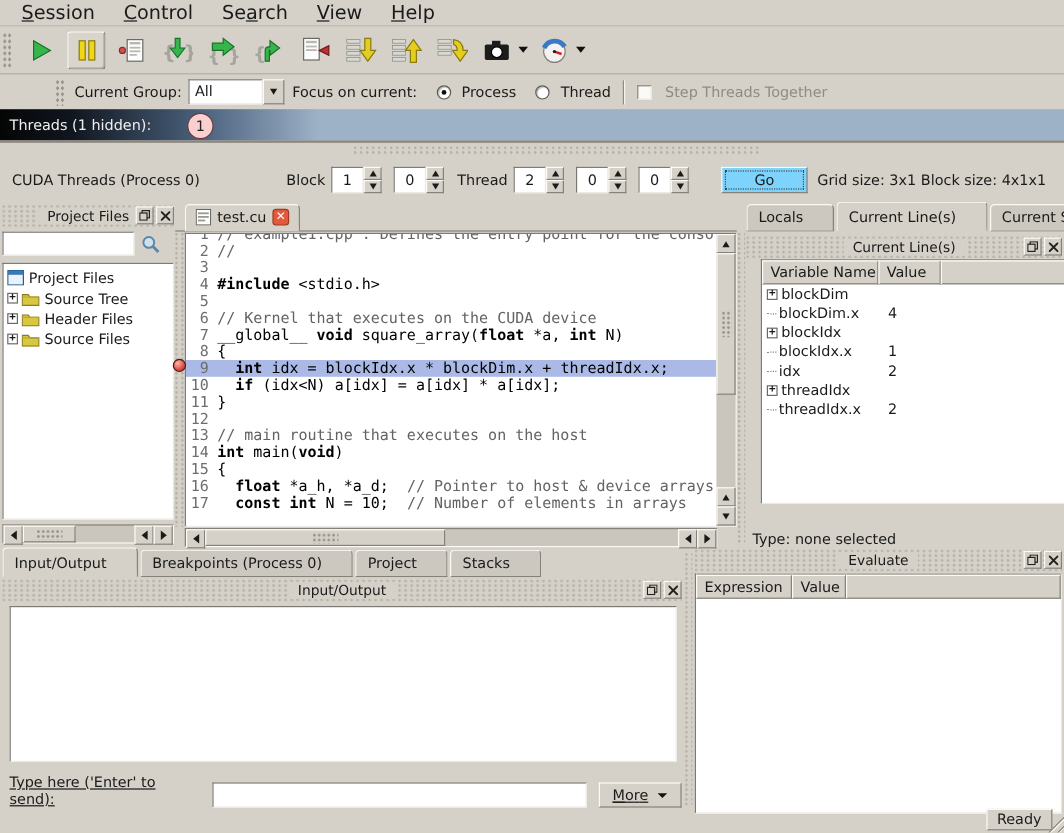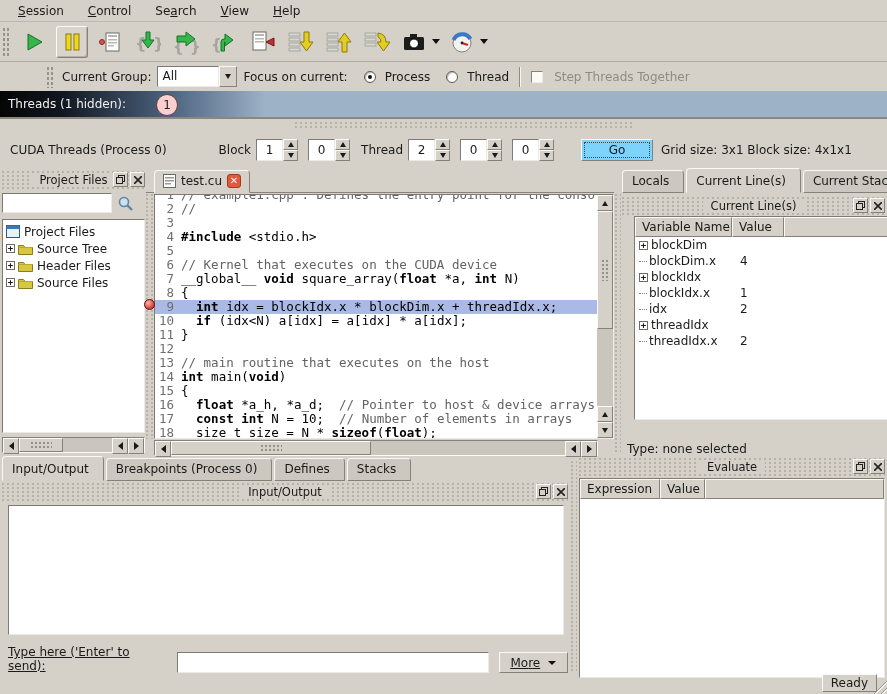--- a/index.html
+++ b/index.html
@@ -5,21 +5,21 @@
   * { margin:0; padding:0; box-sizing:border-box; }
   html,body { width:887px; height:694px; overflow:hidden; }
   body { font-family:"DejaVu Sans", sans-serif; font-size:12px; color:#1a1a1a; background:#d5d1c8; position:relative; }
   .r  { border:1px solid; border-color:#fbfaf6 #86827a #86827a #fbfaf6; }
   .s  { border:1px solid; border-color:#86827a #fbfaf6 #fbfaf6 #86827a; }
   .sw { border:1px solid; border-color:#7d7a73 #eceae4 #eceae4 #7d7a73; background:#fff; }
   .hatch { background-image:radial-gradient(circle at 1px 1px,#b6b2aa 1px,transparent 1.3px); background-size:5px 4px; }
 
   
   #menubar { position:absolute; left:0; top:0; width:887px; height:22px; display:flex; align-items:center; padding-left:8px; gap:4px; border-bottom:1px solid #bdb9b1; }
-  .menu-item { padding:2px 10px; font-size:12px; cursor:default;text-align:right; }
+  .menu-item { padding:2px 10px; font-size:16px; cursor:default;text-align:right; }
   .menu-item u { text-decoration:underline; }
 
   
   #toolbar { position:absolute; left:0; top:22px; width:887px; height:40px; display:flex; align-items:center; gap:6px; border-bottom:1px solid #b1ada5; }
   .drag-handle { width:8px; height:30px; margin:0 2px; background-image:radial-gradient(#989289 1px,transparent 1.2px); background-size:4px 5px; }
   .tb-btn { width:32px; height:32px; display:flex; align-items:center; justify-content:center; background:transparent; }
   .tb-btn.framed { background:#d9d5cd; border:1px solid; border-color:#fbfaf6 #86827a #86827a #fbfaf6; border-radius:3px; box-shadow:inset -1px -1px 0 #b5b1a9; }
   .caret { width:0; height:0; border-left:4px solid transparent; border-right:4px solid transparent; border-top:5px solid #111; margin-left:2px; }
   .tb-group { display:flex; align-items:center; }
 
@@ -100,21 +100,21 @@
   #ev-thumb { position:absolute; left:0; top:16px; width:16px; height:118px; background:#d5d1c8; display:flex; align-items:center; justify-content:center; }
   #editor-hscroll { position:absolute; left:8px; top:274px; width:444px; height:16px; }
   #editor-corner { position:absolute; left:452px; top:274px; width:16px; height:16px; background:#d5d1c8; }
 
   
   #vsplit-main { position:absolute; left:615px; top:28px; width:6px; height:260px; }
 
   
   #right-pane { position:absolute; left:622px; top:0; width:263px; height:289px; }
   #right-tabs { position:absolute; left:0; top:3px; width:100%; height:24px; display:flex; align-items:flex-end; }
-  .rtab { padding:3px 14px 4px 9px; background:#ccc8c0; border:1px solid; border-color:#fbfaf6 #86827a #86827a #fbfaf6; border-radius:4px 4px 0 0; margin-right:2px; font-size:12px; white-space:nowrap; }
+  .rtab { padding:3px 25px 4px 9px; background:#ccc8c0; border:1px solid; border-color:#fbfaf6 #86827a #86827a #fbfaf6; border-radius:4px 4px 0 0; margin-right:2px; font-size:12px; white-space:nowrap; }
   .rtab.active { background:#d5d1c8; padding-top:5px; border-bottom-color:#d5d1c8; }
   #right-header { position:absolute; left:0; top:31px; width:100%; }
   #var-table { position:absolute; left:12px; top:50px; width:263px; height:204px; background:#fff; }
   .col-header { display:flex; height:20px; background:#d5d1c8; }
   .col-cell { border:1px solid; border-color:#fbfaf6 #86827a #86827a #fbfaf6; padding:2px 6px; font-size:12px; white-space:nowrap; }
   #var-rows { font-size:12px; }
   .var-row { display:flex; height:16px; align-items:center; }
   .var-name { width:97px; padding-left:4px; display:flex; align-items:center; white-space:nowrap; }
   .var-val { width:60px; padding-left:8px; }
   #type-status { position:absolute; left:5px; top:276px; font-size:12px; }
@@ -301,21 +301,21 @@
   <span>Threads (1 hidden):</span>
   <div id="thread-badge">
       <span>1</span>
     </div>
 </div>
 
 <div id="hsplit1" class="hatch"></div>
 
 <div id="cudarow">
   <span style="margin-left:10px">CUDA Threads (Process 0)</span>
-  <span style="margin-left:52px">Block</span>
+  <span style="margin-left:72px">Block</span>
   <div class="spin">
     <div class="val">1</div>
     <div class="spinbtns">
         <div class="spinbtn">
           <div class="tri-up"></div>
         </div>
         <div class="spinbtn">
           <div class="tri-dn"></div>
         </div>
       </div>
@@ -488,21 +488,20 @@
             <div class="crow"><span class="lnum">8</span><span class="ctext"><span class="p">{</span></span></div>
             <div class="crow hl"><span class="lnum">9</span><span class="ctext"><span class="p">  </span><span class="k">int</span><span class="p"> idx = blockIdx.x * blockDim.x + threadIdx.x;</span></span></div>
             <div class="crow"><span class="lnum">10</span><span class="ctext"><span class="p">  </span><span class="k">if</span><span class="p"> (idx&lt;N) a[idx] = a[idx] * a[idx];</span></span></div>
             <div class="crow"><span class="lnum">11</span><span class="ctext"><span class="p">}</span></span></div>
             <div class="crow"><span class="lnum">12</span><span class="ctext"></span></div>
             <div class="crow"><span class="lnum">13</span><span class="ctext"><span class="c">// main routine that executes on the host</span></span></div>
             <div class="crow"><span class="lnum">14</span><span class="ctext"><span class="k">int</span><span class="p"> main(</span><span class="k">void</span><span class="p">)</span></span></div>
             <div class="crow"><span class="lnum">15</span><span class="ctext"><span class="p">{</span></span></div>
             <div class="crow"><span class="lnum">16</span><span class="ctext"><span class="p">  </span><span class="k">float</span><span class="p"> *a_h, *a_d;  </span><span class="c">// Pointer to host &amp; device arrays</span></span></div>
             <div class="crow"><span class="lnum">17</span><span class="ctext"><span class="p">  </span><span class="k">const</span><span class="p"> </span><span class="k">int</span><span class="p"> N = 10;  </span><span class="c">// Number of elements in arrays</span></span></div>
-            <div class="crow"><span class="lnum">18</span><span class="ctext"><span class="p">  size_t size = N * </span><span class="k">sizeof</span><span class="p">(</span><span class="k">float</span><span class="p">);</span></span></div>
           </div>
         </div>
       <div id="editor-vscroll">
         <div class="sb-btn r" style="left:0;top:0">
             <div class="tri-up"></div>
           </div>
         <div id="ev-thumb" class="r">
             <div class="grip v"></div>
           </div>
         <div class="sb-btn r" style="left:0;bottom:16px">
@@ -614,21 +613,21 @@
         </div>
     </div>
     <div id="type-status">Type: none selected</div>
   </div>
 </div>
 
 <div id="bottom">
   <div id="bottom-tabs">
       <div class="rtab active">Input/Output</div>
       <div class="rtab">Breakpoints (Process 0)</div>
-      <div class="rtab">Defines</div>
+      <div class="rtab">Project</div>
       <div class="rtab">Stacks</div>
     </div>
 
   <div id="bl-header" class="pane-header hatch">
     <span class="pane-title">Input/Output</span>
     <div class="winbtns">
       <div class="winbtn r">
           <svg width="9" height="9">
             <rect x="2.5" y="0.5" width="6" height="6" fill="none" stroke="#222"></rect>
             <rect x="0.5" y="2.5" width="6" height="6" fill="#d5d1c8" stroke="#222"></rect>

